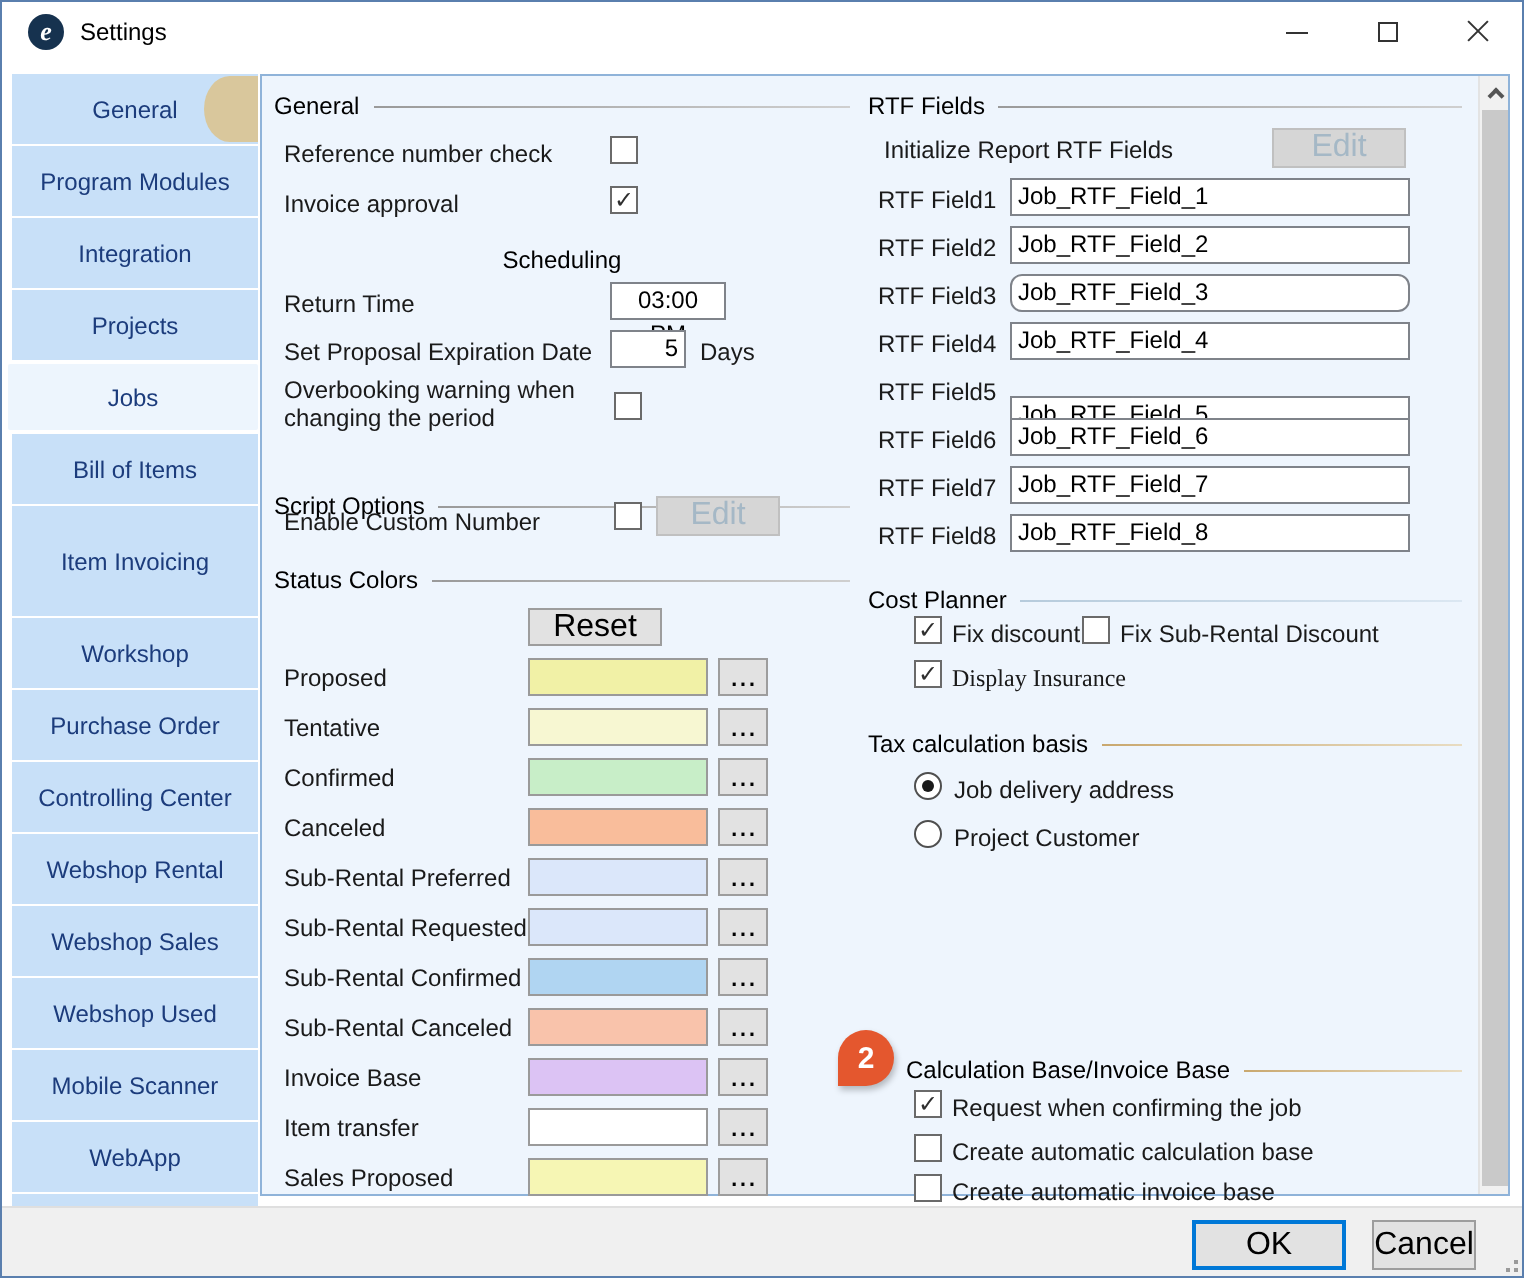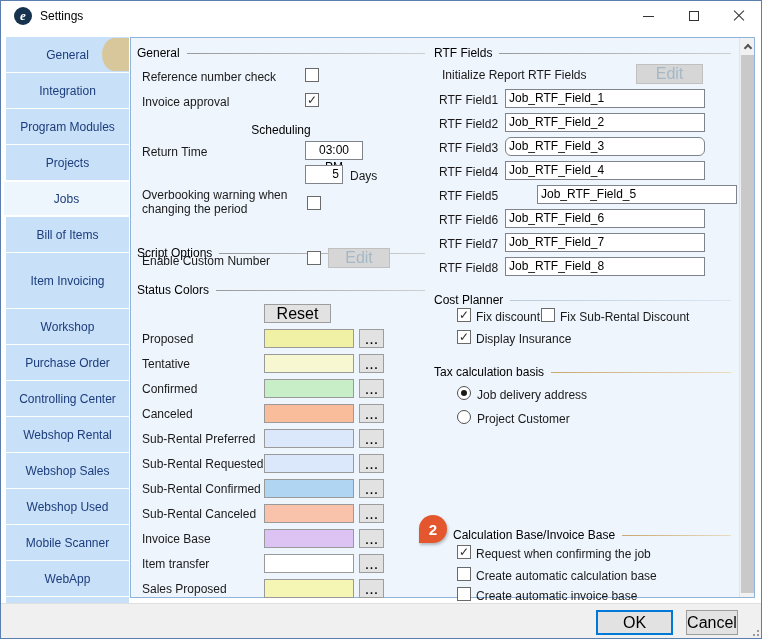--- a/index.html
+++ b/index.html
@@ -98,24 +98,24 @@
         <span class="i-close"></span>
       </div>
   </div>
 
   <div class="sidebar">
     <div class="tab">
       <span style="position:relative;z-index:1;">General</span>
       <i class="tab-accent" style="background: rgb(217, 199, 156);"></i>
     </div>
     <div class="tab">
+        <span>Program Modules</span>
+      </div>
+    <div class="tab">
         <span>Integration</span>
-      </div>
-    <div class="tab">
-        <span>Program Modules</span>
       </div>
     <div class="tab">
         <span>Projects</span>
       </div>
     <div class="tab on">
         <span>Jobs</span>
       </div>
     <div class="tab">
         <span>Bill of Items</span>
       </div>
@@ -161,20 +161,21 @@
     <div class="checkbox on" style="left:174px; top:55px;">
         <span class="mark">✓</span>
       </div>
 
     <div class="sec-head" style="left:6px; top:85px; width:288px;flex-direction:column;">
       <span>Scheduling</span>
         <i class="rule"></i>
     </div>
     <div class="lbl" style="left:11px; top:107px;">Return Time</div>
     <div class="tbox t-center" style="left:174px; top:103px; width:58px; line-height:17px;">03:00 PM</div>
+    <div class="lbl" style="left:11px; top:131px;">Set Proposal Expiration Date</div>
     <div class="tbox t-right" style="left:174px; top:127px; width:38px; line-height:17px;">5</div>
     <div class="lbl" style="left:219px; top:131px;">Days</div>
     <div class="lbl wrap" style="left:11px; top:150px; width:152px;">Overbooking warning when changing the period</div>
     <div class="checkbox" style="left:176px; top:158px;"></div>
 
     <div class="sec-head" style="left:6px; top:208px; width:288px;">
       <span>Script Options</span>
         <i class="rule"></i>
     </div>
     <div class="lbl" style="left:11px; top:216px;">Enable Custom Number</div>
@@ -240,42 +241,42 @@
 
     <div class="lbl" style="left:308px; top:55px;">RTF Field1</div>
     <div class="tbox" style="left:374px; top:51px; width:200px; line-height:17px;">Job_RTF_Field_1</div>
     <div class="lbl" style="left:308px; top:79px;">RTF Field2</div>
     <div class="tbox" style="left:374px; top:75px; width:200px; line-height:17px;">Job_RTF_Field_2</div>
     <div class="lbl" style="left:308px; top:103px;">RTF Field3</div>
     <div class="tbox" style="left:374px; top:99px; width:200px; line-height:17px;border-radius:6px;">Job_RTF_Field_3</div>
     <div class="lbl" style="left:308px; top:127px;">RTF Field4</div>
     <div class="tbox" style="left:374px; top:123px; width:200px; line-height:17px;">Job_RTF_Field_4</div>
     <div class="lbl" style="left:308px; top:151px;">RTF Field5</div>
-    <div class="tbox" style="left:374px; top:147px; width:200px; line-height:17px;margin-left:32px;">Job_RTF_Field_5</div>
+    <div class="tbox" style="left:374px; top:160px; width:200px; line-height:17px;">Job_RTF_Field_5</div>
     <div class="lbl" style="left:308px; top:175px;">RTF Field6</div>
     <div class="tbox" style="left:374px; top:171px; width:200px; line-height:17px;">Job_RTF_Field_6</div>
     <div class="lbl" style="left:308px; top:199px;">RTF Field7</div>
     <div class="tbox" style="left:374px; top:195px; width:200px; line-height:17px;">Job_RTF_Field_7</div>
     <div class="lbl" style="left:308px; top:223px;">RTF Field8</div>
     <div class="tbox" style="left:374px; top:219px; width:200px; line-height:17px;">Job_RTF_Field_8</div>
 
     <div class="sec-head" style="left:303px; top:255px; width:297px;">
       <span>Cost Planner</span>
         <i class="rule rule-blue"></i>
     </div>
     <div class="checkbox on" style="left:326px; top:270px;">
         <span class="mark">✓</span>
       </div>
     <div class="lbl" style="left:345px; top:272px;">Fix discount</div>
     <div class="checkbox" style="left:410px; top:270px;"></div>
     <div class="lbl" style="left:429px; top:272px;">Fix Sub-Rental Discount</div>
     <div class="checkbox on" style="left:326px; top:292px;">
         <span class="mark">✓</span>
       </div>
-    <div class="lbl" style="left:345px; top:294px;">Display Insurance</div>
+    <div class="lbl" style="left:345px; top:294px;font-family:Liberation Serif, serif;">Display Insurance</div>
 
     <div class="sec-head" style="left:303px; top:327px; width:297px;">
       <span>Tax calculation basis</span>
         <i class="rule rule-tan"></i>
     </div>
     <div class="radio on" style="left:326px; top:348px;"></div>
     <div class="lbl" style="left:346px; top:350px;">Job delivery address</div>
     <div class="radio" style="left:326px; top:372px;"></div>
     <div class="lbl" style="left:346px; top:374px;">Project Customer</div>
 

